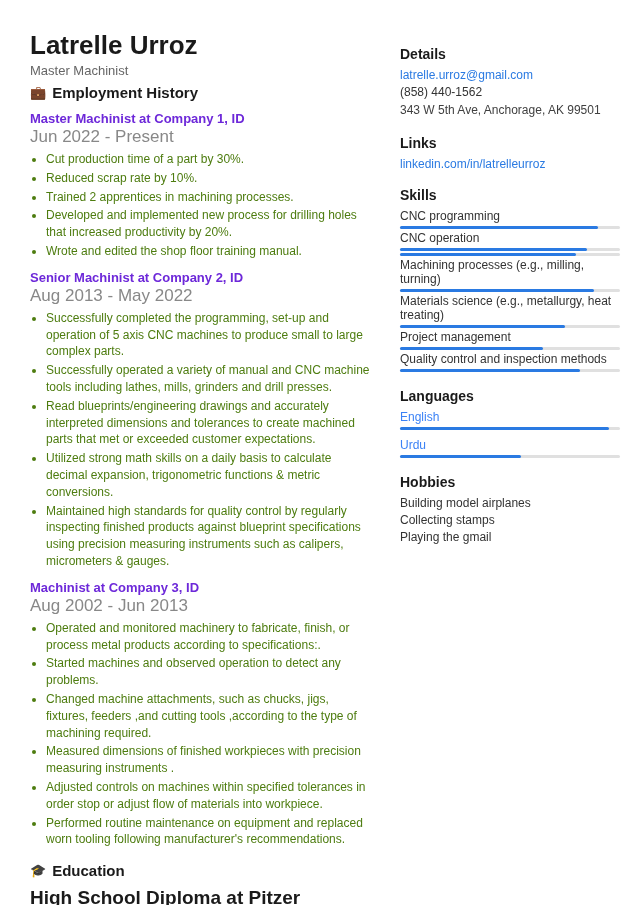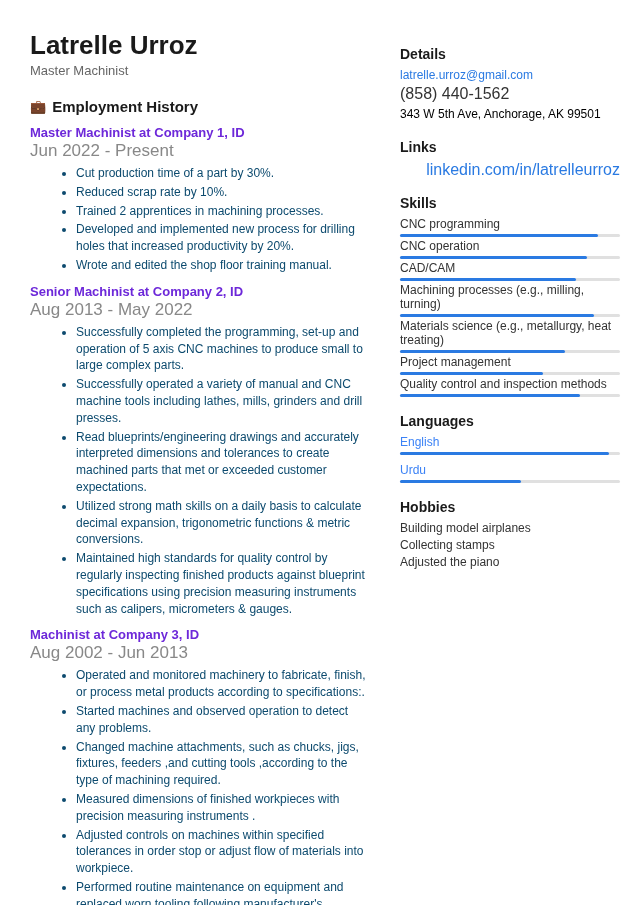--- a/index.html
+++ b/index.html
@@ -29,21 +29,21 @@
     
     .header-name {
       font-size: 26px;
       font-weight: bold;
       color: #1a1a1a;
       margin-bottom: 2px;
     }
     .header-title {
       font-size: 13px;
       color: #666;
-      margin-bottom: 20px;
+      margin-bottom: 6px;
     }
     
     .section-title {
       font-size: 15px;
       font-weight: bold;
       color: #1a1a1a;
       margin-bottom: 8px;
       display: flex;
       align-items: center;
       gap: 6px;
@@ -65,24 +65,23 @@
       color: #888;
       margin-bottom: 4px;
     }
     .job-bullets {
       list-style: disc;
       padding-left: 16px;
       margin-bottom: 4px;
     }
     .job-bullets li {
       font-size: 12px;
-      color: #0c4a6e;
+      color: #4d7c0f;
       margin-bottom: 2px;
       line-height: 1.4;
-      margin-left: 30px;
     }
     
     .edu-title {
       font-weight: bold;
       font-size: 19px;
       color: #1a1a1a;
       margin-top: 8px;
       margin-bottom: 4px;
     }
     .edu-date {
@@ -99,35 +98,34 @@
       margin-bottom: 6px;
     }
     .detail-email {
       color: #2a7ae2;
       font-size: 12px;
       text-decoration: none;
       display: block;
       margin-bottom: 3px;
     }
     .detail-phone {
-      font-size: 16px;
+      font-size: 12px;
       color: #333;
       margin-bottom: 3px;
     }
     .detail-address {
       font-size: 12px;
-      color: #000000;
+      color: #404040;
       line-height: 1.4;
     }
     .link-item {
       color: #2a7ae2;
-      font-size: 16px;
+      font-size: 12px;
       text-decoration: none;
       display: block;
-      text-align: right;
     }
     
     .skill-item {
       margin-bottom: 2px;
     }
     .skill-name {
       font-size: 12px;
       color: #333;
       margin-bottom: 3px;
     }
@@ -254,21 +252,20 @@
       </div>
 
       <div class="skill-item">
         <div class="skill-name">CNC operation</div>
         <div class="skill-bar-bg">
           <div class="skill-bar-fill" style="width:85%"></div>
         </div>
       </div>
 
       <div class="skill-item">
-        <div class="skill-name">CAD/CAM</div>
         <div class="skill-bar-bg">
           <div class="skill-bar-fill" style="width:80%"></div>
         </div>
       </div>
 
       <div class="skill-item">
         <div class="skill-name">Machining processes (e.g., milling, turning)</div>
         <div class="skill-bar-bg">
           <div class="skill-bar-fill" style="width:88%"></div>
         </div>
@@ -311,16 +308,16 @@
         <div class="skill-bar-bg">
           <div class="skill-bar-fill" style="width:55%"></div>
         </div>
       </div>
     </div>
 
     <div class="section-block">
       <div class="right-section-title">Hobbies</div>
       <div class="hobby-item">Building model airplanes</div>
       <div class="hobby-item">Collecting stamps</div>
-      <div class="hobby-item">Adjusted the piano</div>
+      <div class="hobby-item">Playing the gmail</div>
     </div>
   </div>
 </div>
 
 </body></html>

